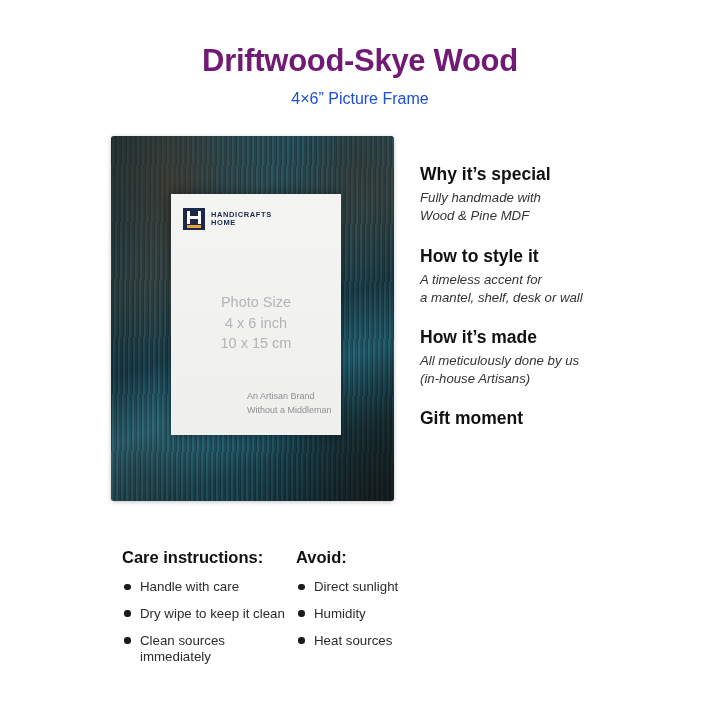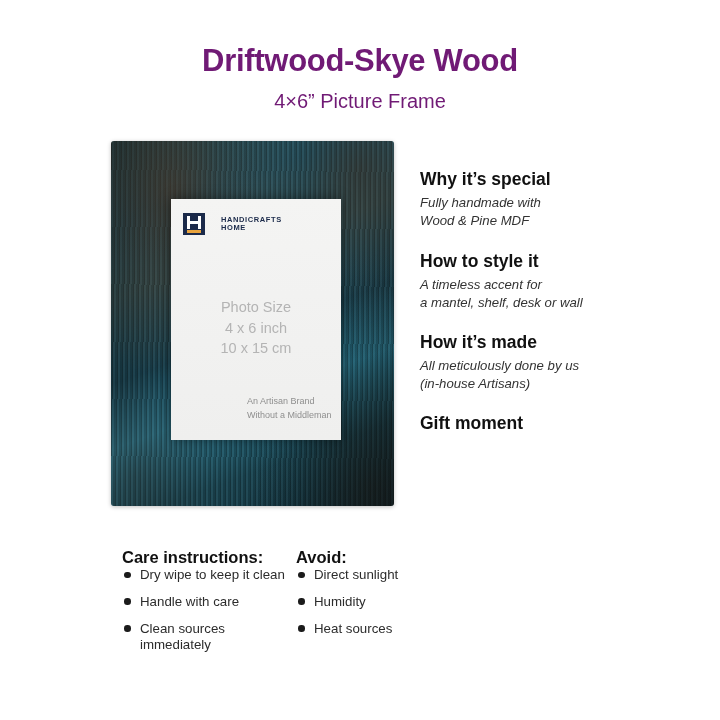--- a/index.html
+++ b/index.html
@@ -17,23 +17,23 @@
   .header { text-align:center; padding-top: 44px; }
   .title {
     font-size: 31px;
     font-weight: 700;
     letter-spacing: -0.3px;
     color: #701a75;
     line-height: 1.1;
   }
   .subtitle {
     margin-top: 12px;
-    font-size: 20px;
+    font-size: 16px;
     font-weight: 400;
-    color: #701a75;
+    color: #1d4ed8;
   }
 
   
   .main {
     position: relative;
     margin-top: 28px;
     height: 380px;
   }
 
   
@@ -76,21 +76,21 @@
   }
   .photo-area {
     position:absolute; inset:0;
     background: linear-gradient(180deg, #f4f4f3 0%, #efefee 100%);
     overflow:hidden;
   }
 
   
   .brand {
     position:absolute; left: 12px; top: 14px;
-    display:flex; align-items:center; gap:16px;
+    display:flex; align-items:center; gap:6px;
   }
   .brand-mark {
     width: 22px; height: 22px;
     background: #1b2a4a;
     position:relative;
     flex: 0 0 auto;
   }
   .brand-mark::before {
     content:"";
     position:absolute; left:4px; top:3px; width:3px; height:13px; background:#ffffff;
@@ -153,20 +153,21 @@
     left:0; right:0;
     top: 548px;
     display:flex;
   }
   .col-care { width: 296px; padding-left: 122px; }
   .col-avoid { width: 300px; padding-left: 0px; }
   .col-head {
     font-size: 16.5px;
     font-weight: 700;
     color: #111111;
+    margin-bottom: 12px;
   }
   ul.bullets { list-style:none; margin:0; padding:0; }
   ul.bullets li {
     position:relative;
     padding-left: 18px;
     font-size: 13.3px;
     color: #2c2c2c;
     margin-bottom: 11px;
     line-height: 1.2;
   }
@@ -237,22 +238,22 @@
     <div class="feature">
       <div class="feature-title">Gift moment</div>
     </div>
   </div>
 </div>
 
 <div class="bottom">
   <div class="col-care">
     <div class="col-head">Care instructions:</div>
     <ul class="bullets">
+      <li><span class="dot"></span><span>Handle with care</span></li>
       <li><span class="dot"></span><span>Dry wipe to keep it clean</span></li>
-      <li><span class="dot"></span><span>Handle with care</span></li>
       <li><span class="dot"></span><span>Clean sources immediately</span></li>
     </ul>
   </div>
 
   <div class="col-avoid">
     <div class="col-head">Avoid:</div>
     <ul class="bullets">
       <li><span class="dot"></span><span>Direct sunlight</span></li>
       <li><span class="dot"></span><span>Humidity</span></li>
       <li><span class="dot"></span><span>Heat sources</span></li>

